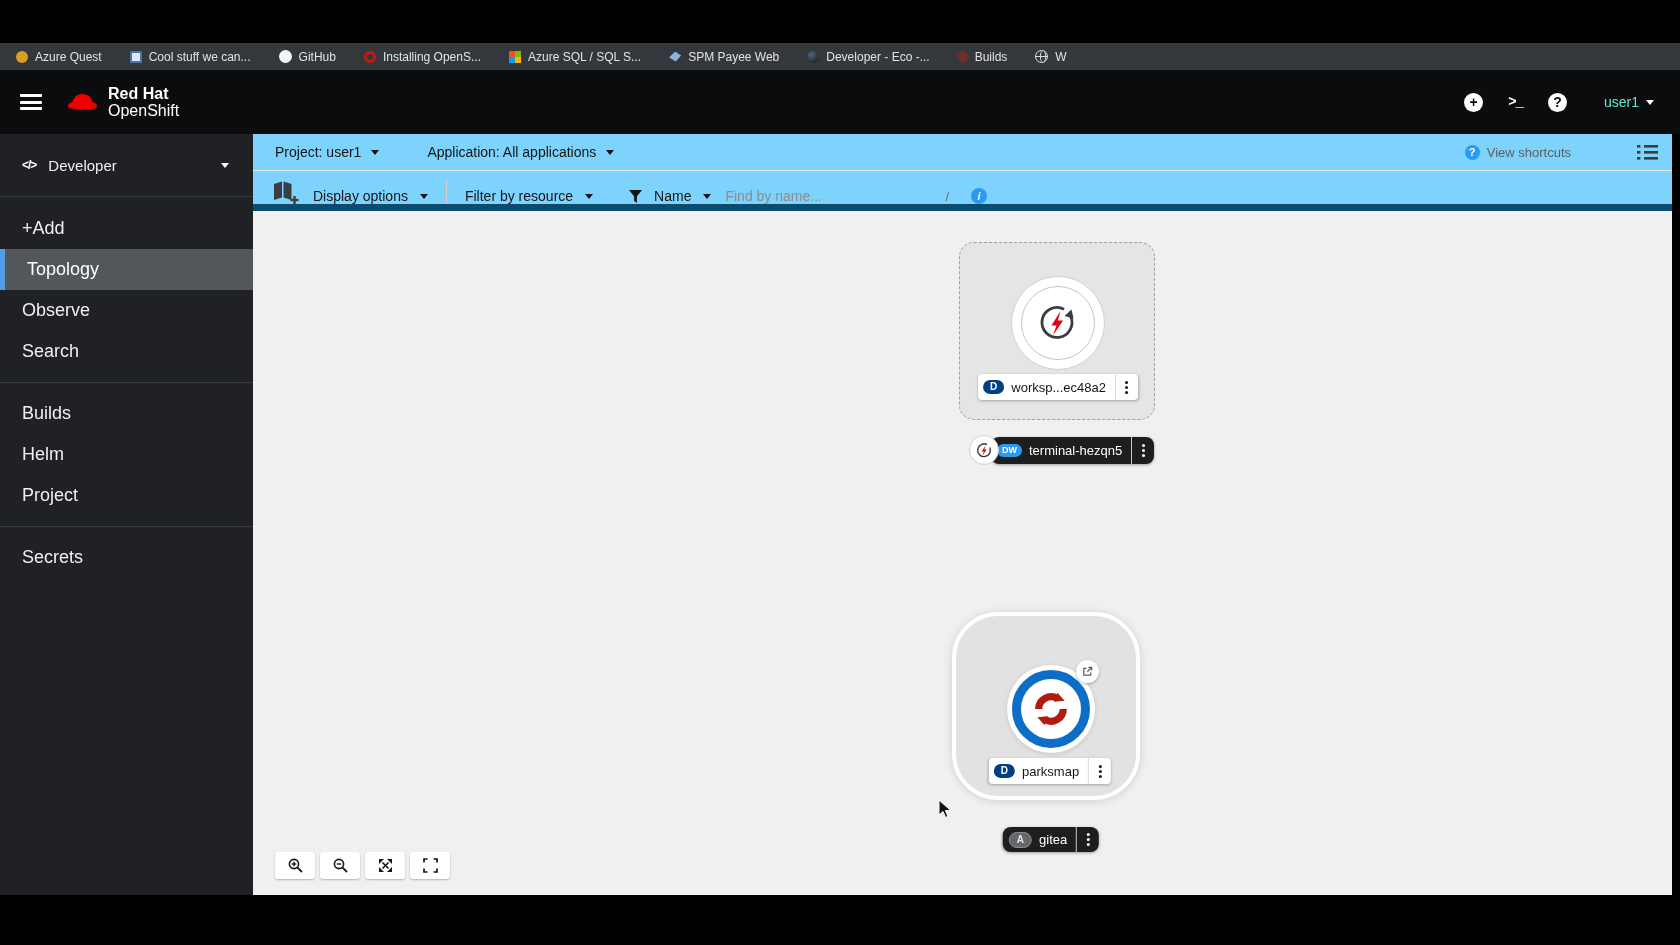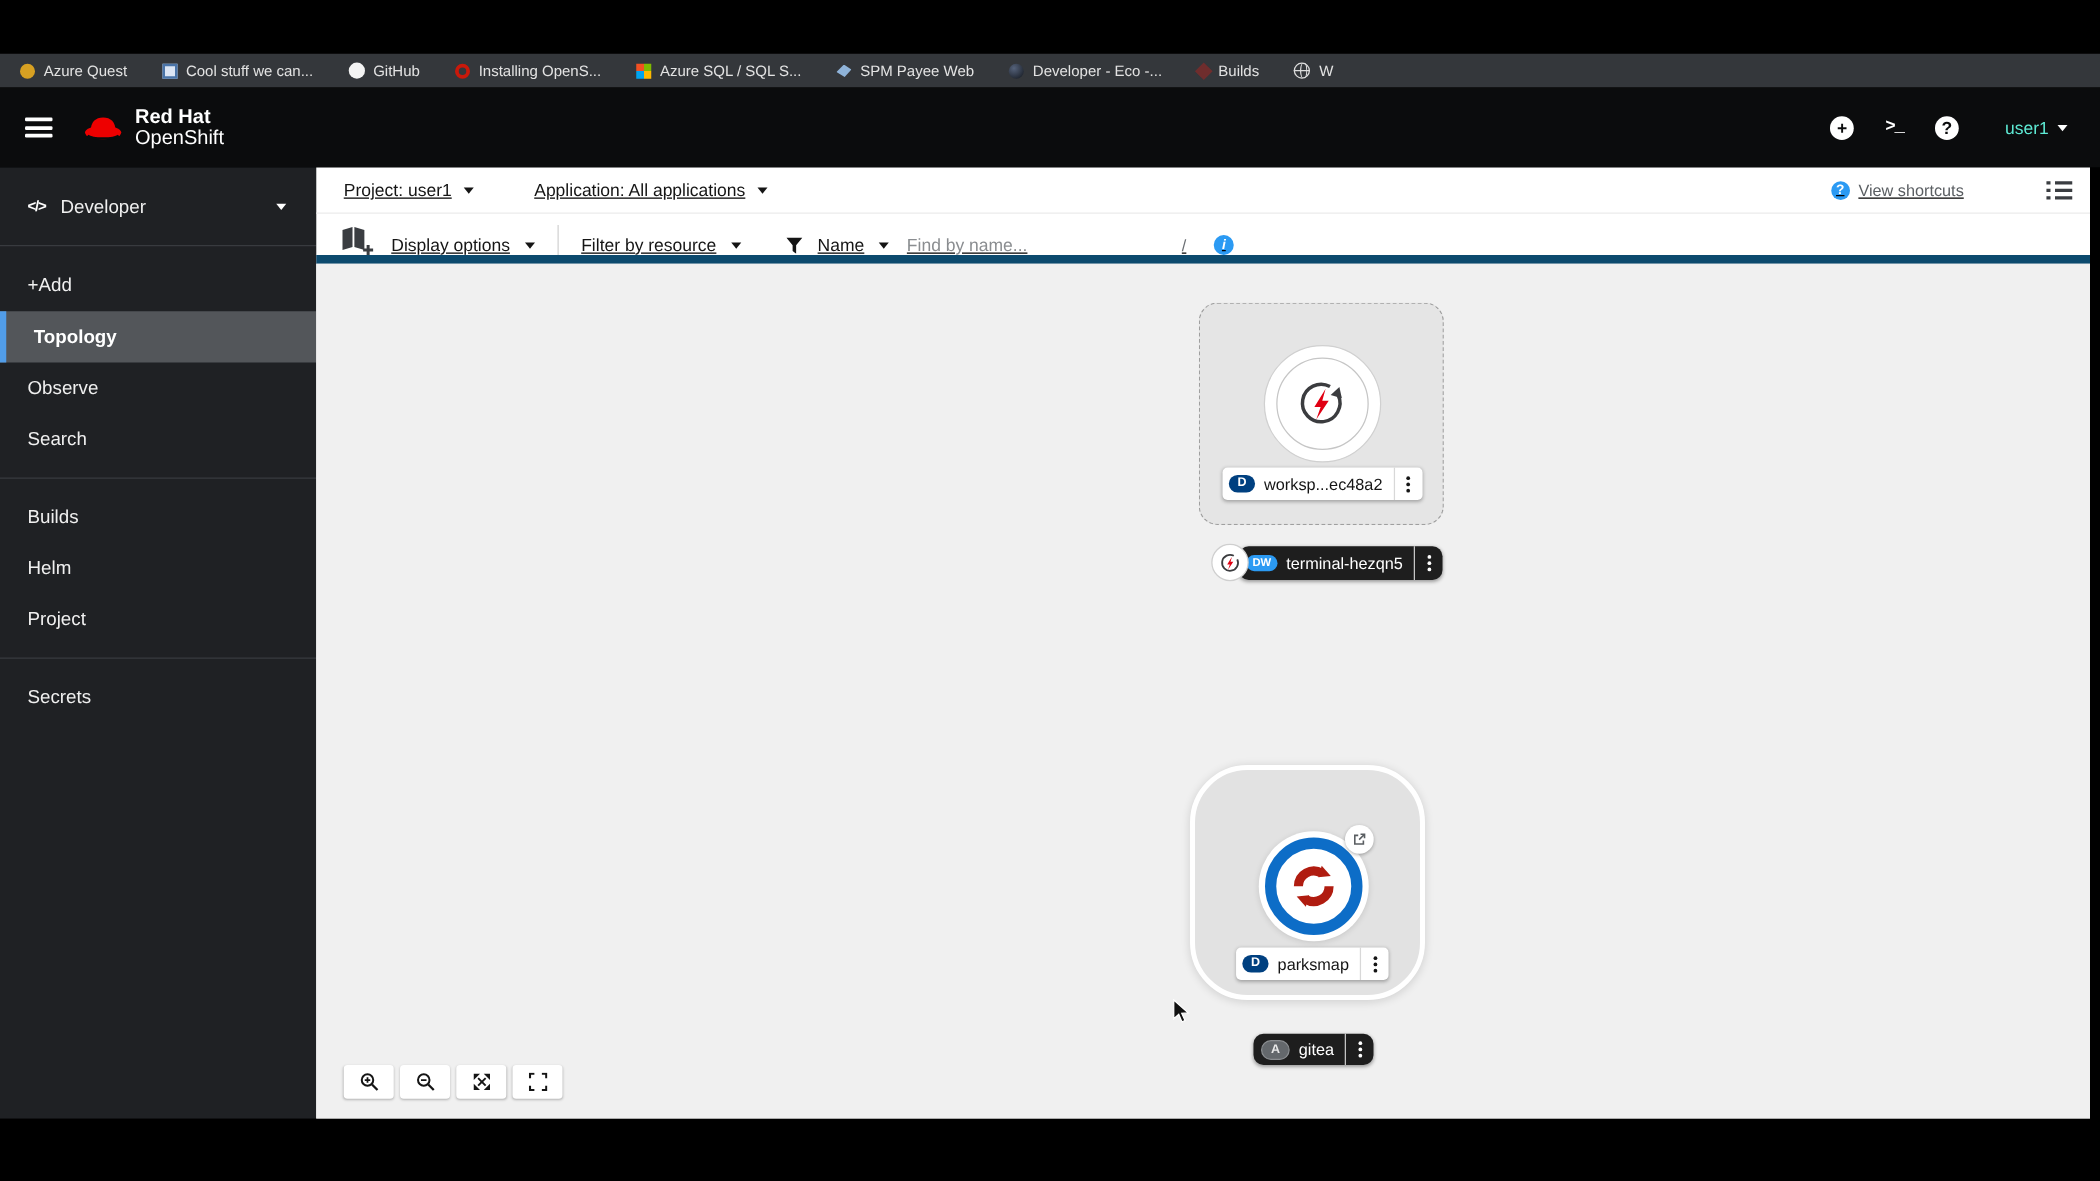--- a/index.html
+++ b/index.html
@@ -41,28 +41,28 @@
   .user-menu { display:flex; align-items:center; gap:7px; color:#5eead4; font-size:14px; cursor:pointer; margin-left:12px; }
   .caret { width:0; height:0; border-left:4.5px solid transparent; border-right:4.5px solid transparent; border-top:5.5px solid currentColor; display:inline-block; }
 
   
   #sidebar { left:0; top:134px; width:253px; height:761px; background:#1f2124; color:#f0f0f0; }
   .persp { height:62px; display:flex; align-items:center; padding:0 24px 0 22px; gap:12px; font-size:15px; cursor:pointer; }
   .persp .spacer { flex:1; }
   .code-icon { font-size:12px; font-weight:bold; letter-spacing:-1px; color:#fff; }
   .nav-divider { height:1px; background:#383b3f; }
   #sidebar ul { list-style:none; padding-top:11px; }
-  #sidebar li.item { height:41px; display:flex; align-items:center; padding-left:22px; font-size:15px; cursor:pointer; border-left:5px solid transparent; }
+  #sidebar li.item { height:41px; display:flex; align-items:center; padding-left:22px; font-size:18px; cursor:pointer; border-left:5px solid transparent; }
   #sidebar li.item span { margin-left:-5px; }
-  #sidebar li.selected { background:#53565a; border-left-color:#519de9; color:#fff;font-weight:bold; }
+  #sidebar li.selected { background:#53565a; border-left-color:#519de9; color:#fff; }
   #sidebar li.selected span { margin-left:0; }
   #sidebar li.group-divider { height:1px; background:#383b3f; margin:10px 0; }
 
   
-  #main { left:253px; top:134px; width:1419px; height:761px; background:#ffffff; display:flex; flex-direction:column;text-decoration:underline; }
+  #main { left:253px; top:134px; width:1419px; height:761px; background:#7dd3fc; display:flex; flex-direction:column; }
   #right-strip { left:1672px; top:134px; width:8px; height:761px; background:#000; }
   #bottom-strip { left:0; top:895px; width:1680px; height:50px; background:#000; }
 
   #context-bar { height:37px; border-bottom:1px solid #ebebeb; display:flex; align-items:center; padding:0 14px 0 22px; font-size:14px; color:#151515; }
   .ctx-ctl { display:flex; align-items:center; gap:10px; cursor:pointer; }
   .ctx-gap { width:48px; }
   .ctx-right { margin-left:auto; display:flex; align-items:center; gap:66px; }
   .view-shortcuts { display:flex; align-items:center; gap:7px; color:#5a5e62; font-size:13px; cursor:pointer; }
   .q-disc { width:15px; height:15px; border-radius:50%; background:#2b9af3; color:#fff; font-size:11px; font-weight:bold; display:flex; align-items:center; justify-content:center; }
 

